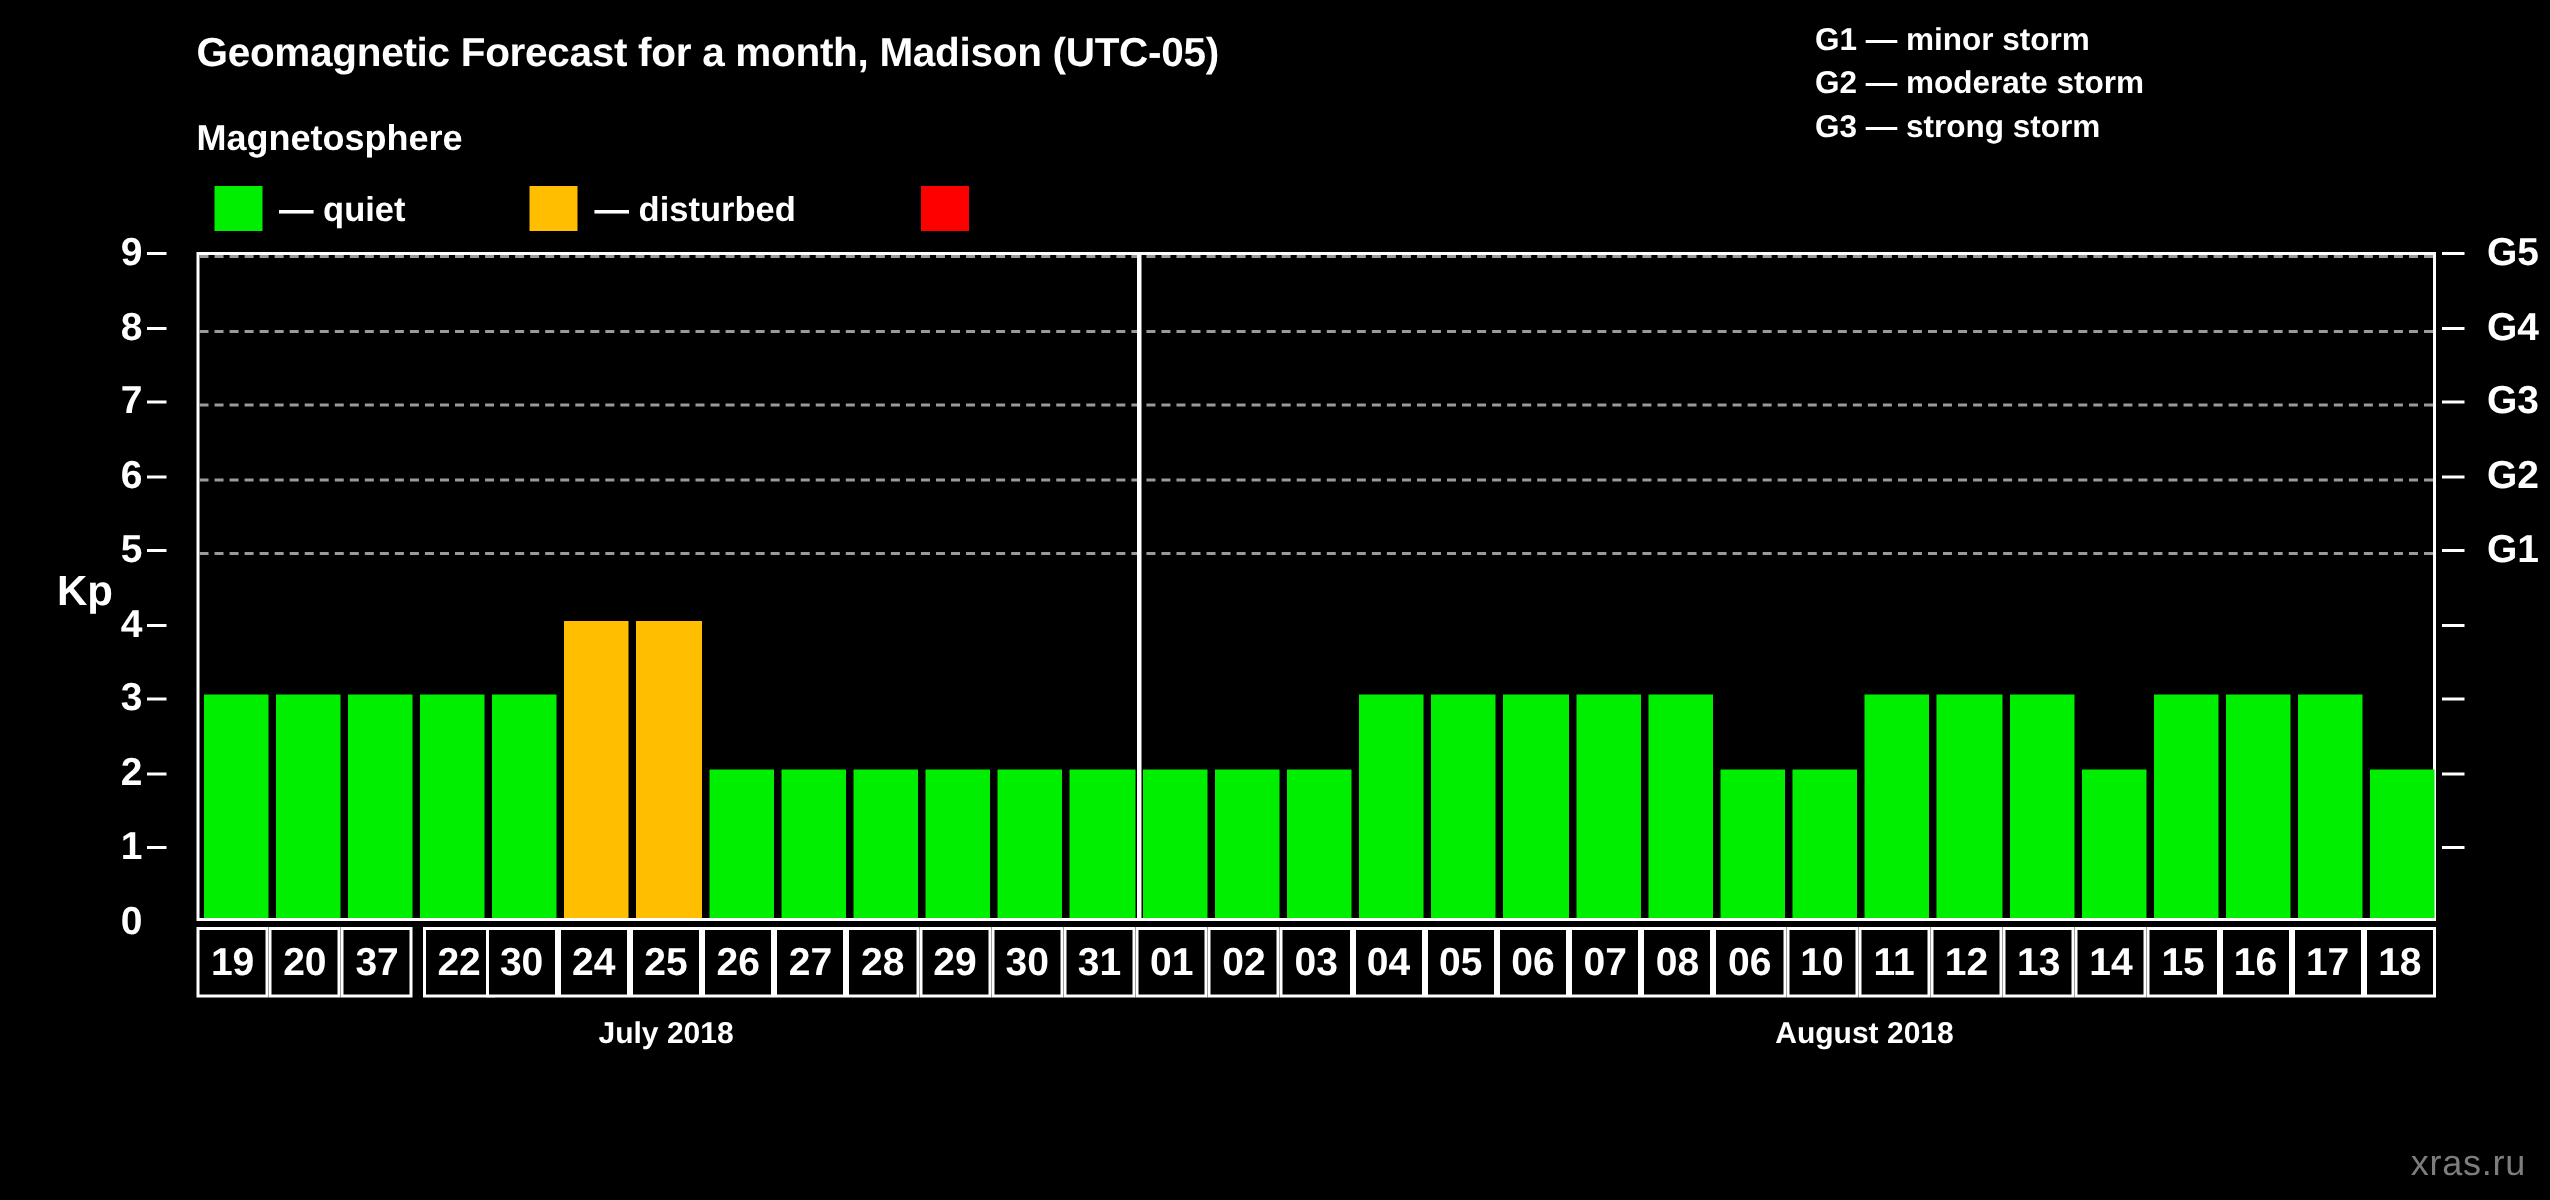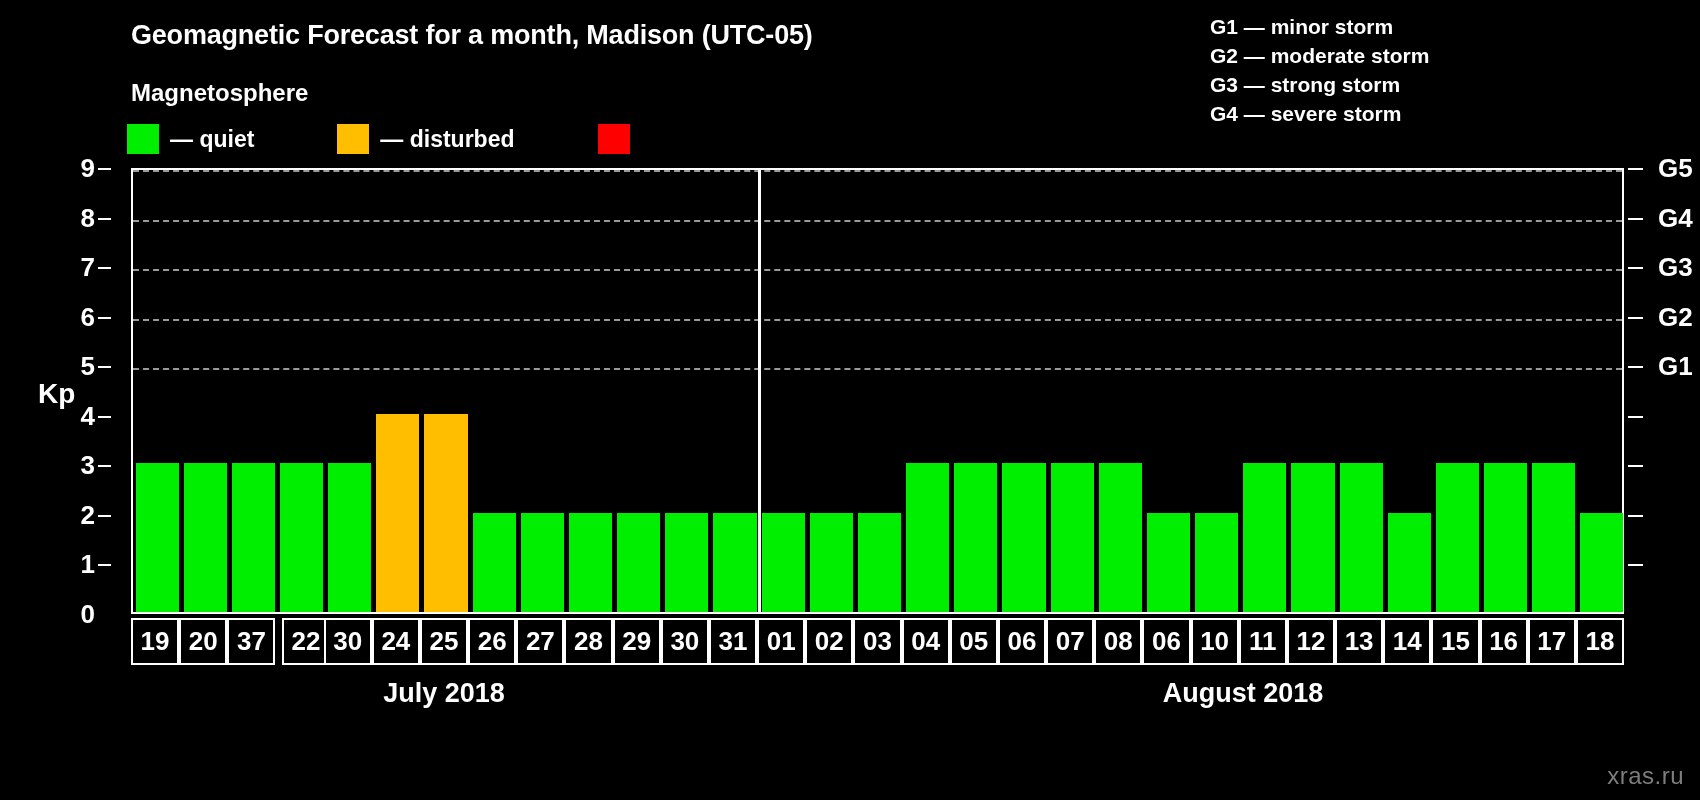--- a/index.html
+++ b/index.html
@@ -29,21 +29,21 @@
     position: absolute;
     left: 131px;
     top: 79px;
     font-size: 24px;
     font-weight: bold;
   }
 
   
   #color-legend {
     position: absolute;
-    left: 127px;
+    left: 143px;
     top: 123px;
     height: 32px;
     display: flex;
     align-items: center;
   }
   .legend-entry {
     display: flex;
     align-items: center;
     white-space: nowrap;
   }
@@ -186,21 +186,21 @@
     justify-content: center;
     font-size: 26px;
     font-weight: bold;
     color: #ffffff;
   }
 
   
   .month-caption {
     position: absolute;
     top: 678px;
-    font-size: 27px;
+    font-size: 20px;
     font-weight: bold;
     white-space: nowrap;
     transform: translateX(-50%);
   }
 
   
   #watermark {
     position: absolute;
     right: 16px;
     bottom: 10px;
@@ -227,21 +227,20 @@
   </div>
   <div class="legend-entry" id="legend-entry-storm">
     <span class="legend-swatch" style="background: rgb(255, 0, 0);"></span>
   </div>
 </div>
 
 <div id="g-scale-legend">
     <div class="g-scale-row">G1 — minor storm</div>
     <div class="g-scale-row">G2 — moderate storm</div>
     <div class="g-scale-row">G3 — strong storm</div>
-    <div class="g-scale-row">G4 — severe storm</div>
   </div>
 
 <div id="y-axis-labels">
     <div class="y-tick-label" style="top: 446px;">0</div>
     <div class="y-tick-label" style="top: 396.444px;">1</div>
     <div class="y-tick-mark" style="top: 396.444px;"></div>
     <div class="y-tick-label" style="top: 346.889px;">2</div>
     <div class="y-tick-mark" style="top: 346.889px;"></div>
     <div class="y-tick-label" style="top: 297.333px;">3</div>
     <div class="y-tick-mark" style="top: 297.333px;"></div>

